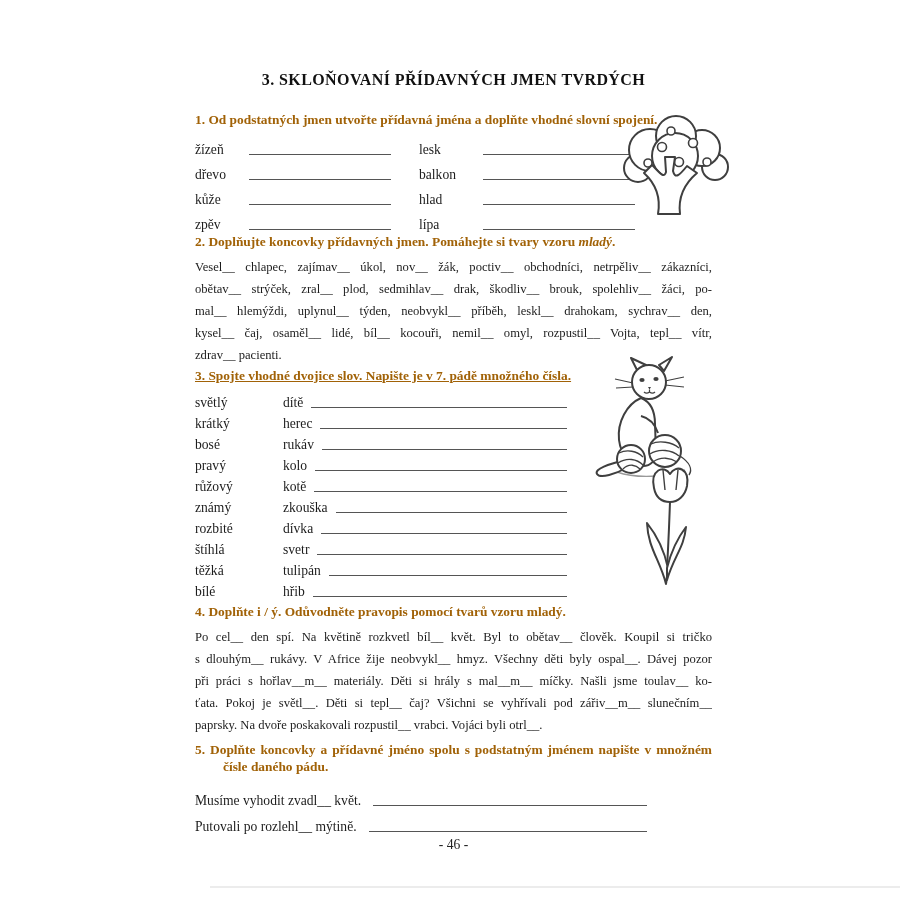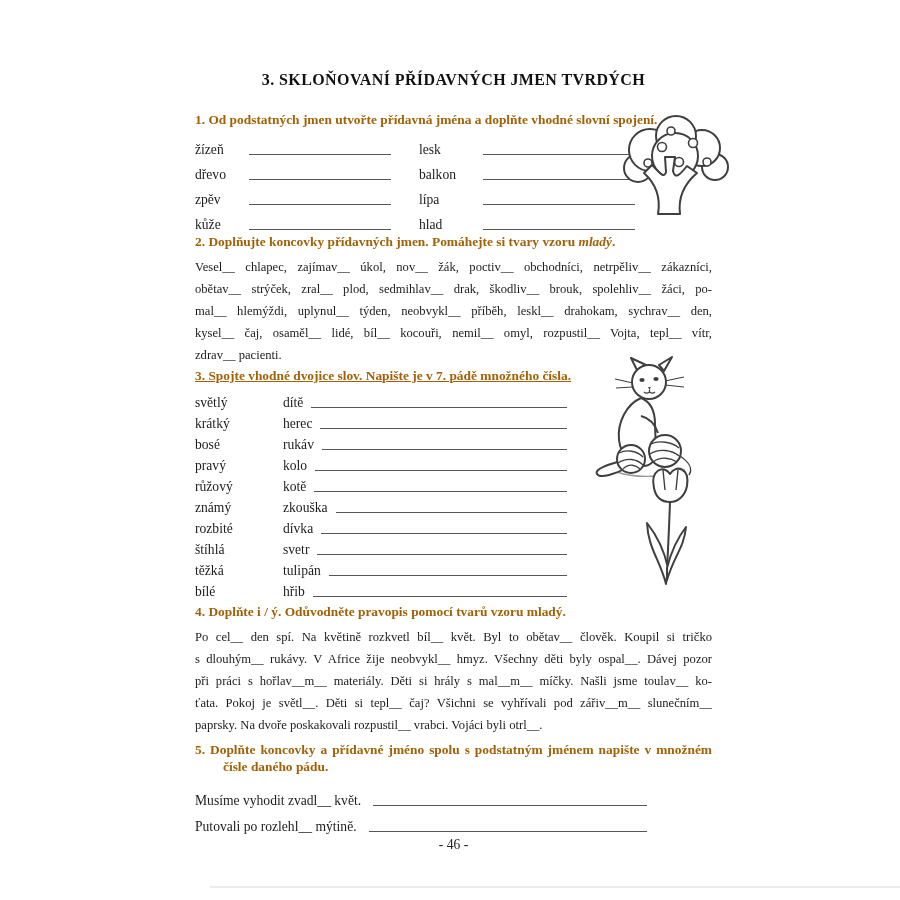--- a/index.html
+++ b/index.html
@@ -81,31 +81,31 @@
         <span class="uline t1-l2"></span>
       </div>
       <div class="t1-row">
         <span class="t1-w1">dřevo</span>
         <span class="uline t1-l1"></span>
         <span class="t1-gap"></span>
         <span class="t1-w2">balkon</span>
         <span class="uline t1-l2"></span>
       </div>
       <div class="t1-row">
+        <span class="t1-w1">kůže</span>
+        <span class="uline t1-l1"></span>
+        <span class="t1-gap"></span>
+        <span class="t1-w2">hlad</span>
+        <span class="uline t1-l2"></span>
+      </div>
+      <div class="t1-row">
         <span class="t1-w1">zpěv</span>
         <span class="uline t1-l1"></span>
         <span class="t1-gap"></span>
         <span class="t1-w2">lípa</span>
-        <span class="uline t1-l2"></span>
-      </div>
-      <div class="t1-row">
-        <span class="t1-w1">kůže</span>
-        <span class="uline t1-l1"></span>
-        <span class="t1-gap"></span>
-        <span class="t1-w2">hlad</span>
         <span class="uline t1-l2"></span>
       </div>
     </div>
 
     <div class="t-head t2-head"><span>2. Doplňujte koncovky přídavných jmen. Pomáhejte si tvary vzoru </span><em>mladý</em><span>.</span></div>
     <div class="para">
       <div class="jline">Vesel__ chlapec, zajímav__ úkol, nov__ žák, poctiv__ obchodníci, netrpěliv__ zákazníci,</div>
       <div class="jline">obětav__ strýček, zral__ plod, sedmihlav__ drak, škodliv__ brouk, spolehliv__ žáci, po-</div>
       <div class="jline">mal__ hlemýždi, uplynul__ týden, neobvykl__ příběh, leskl__ drahokam, sychrav__ den,</div>
       <div class="jline">kysel__ čaj, osaměl__ lidé, bíl__ kocouři, nemil__ omyl, rozpustil__ Vojta, tepl__ vítr,</div>

